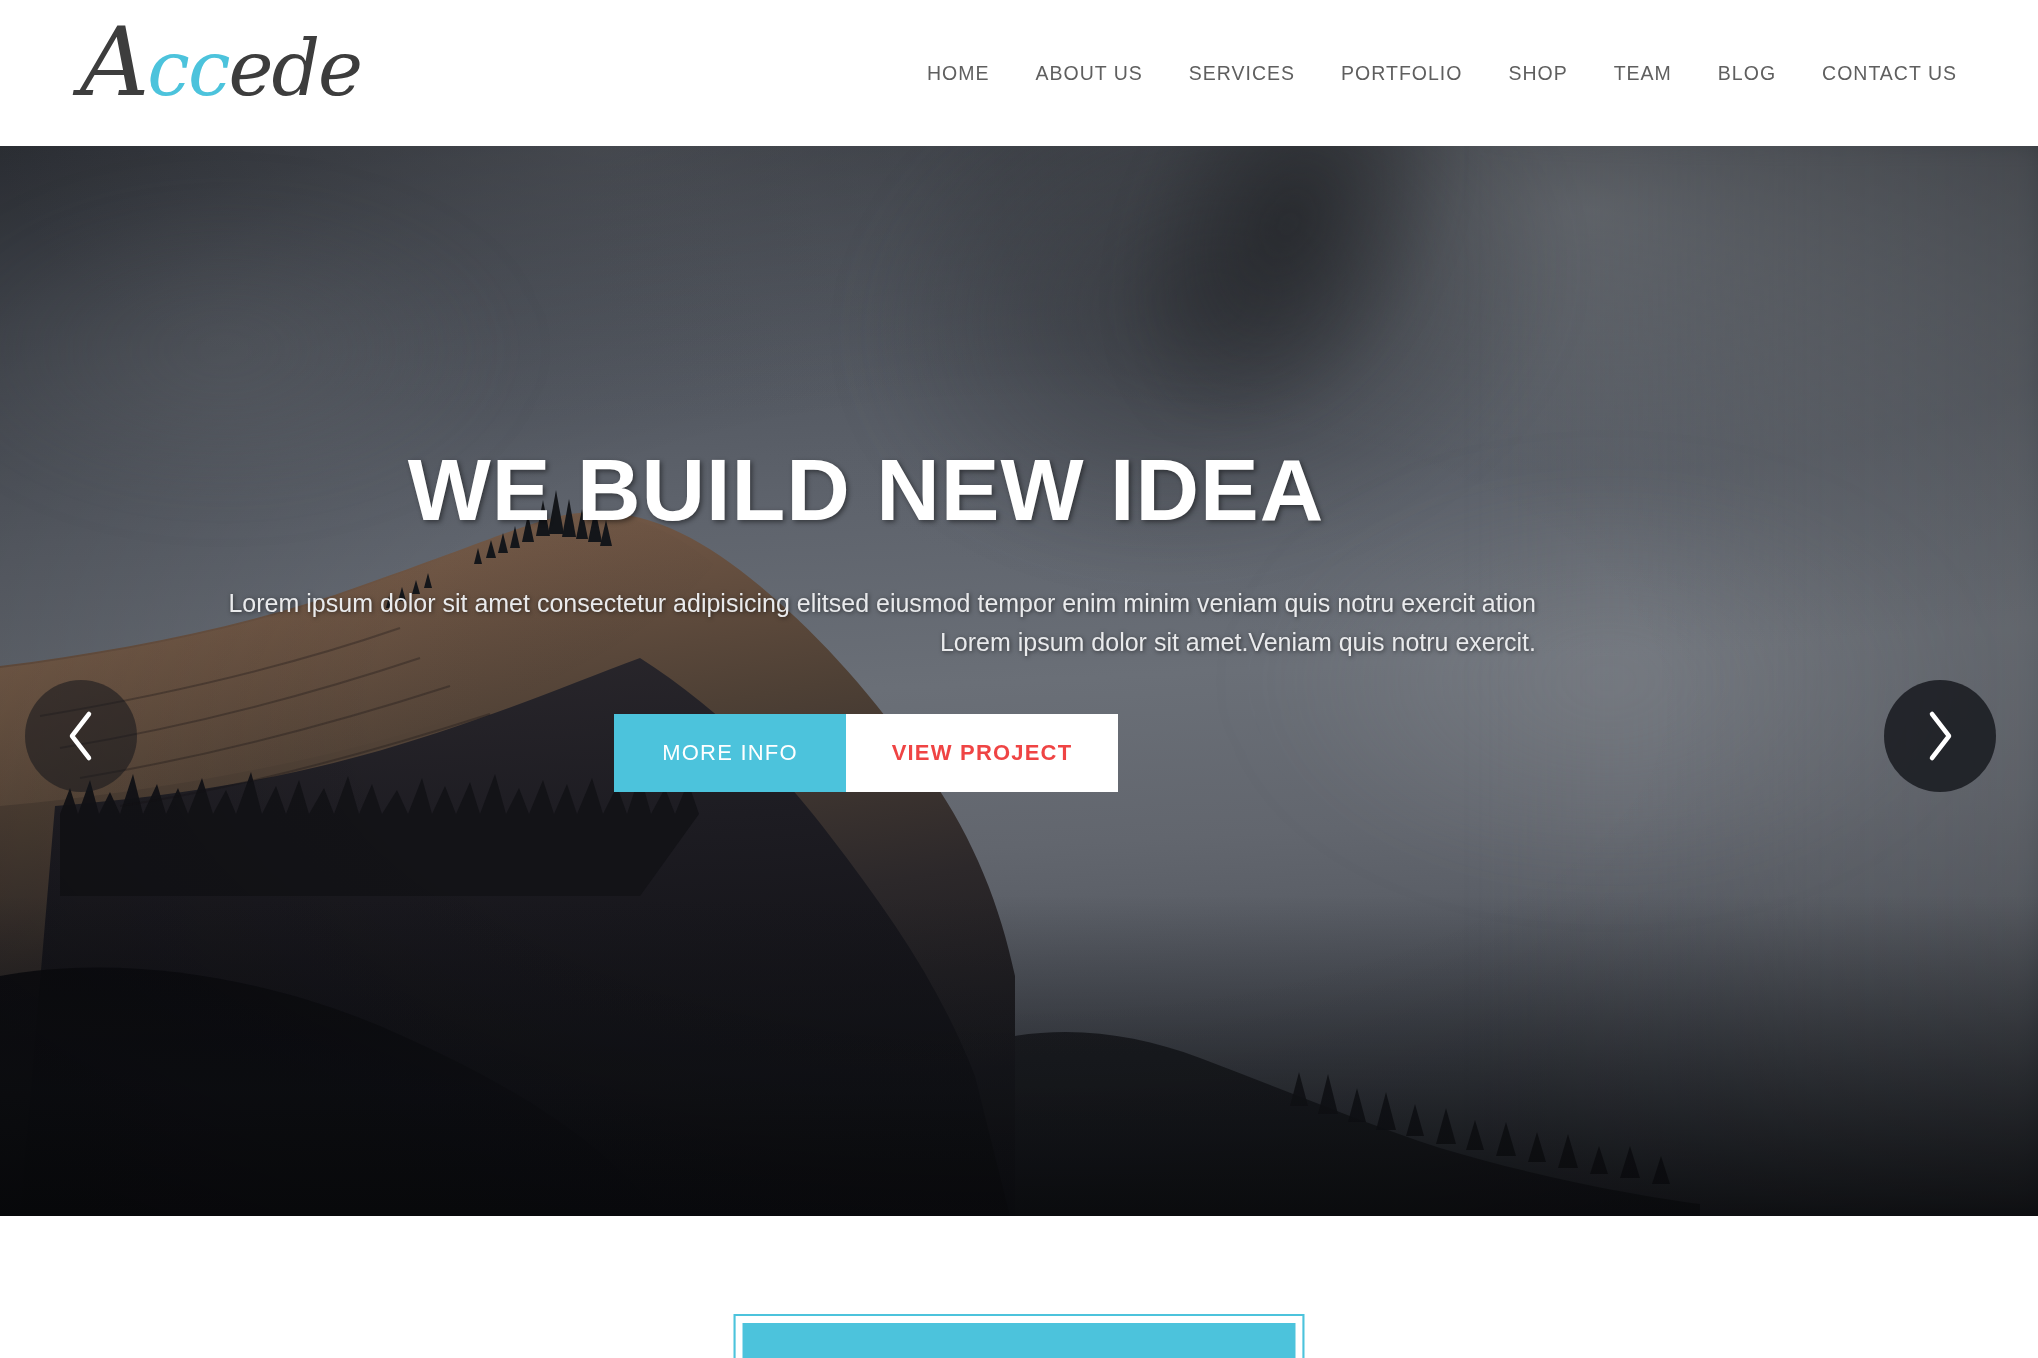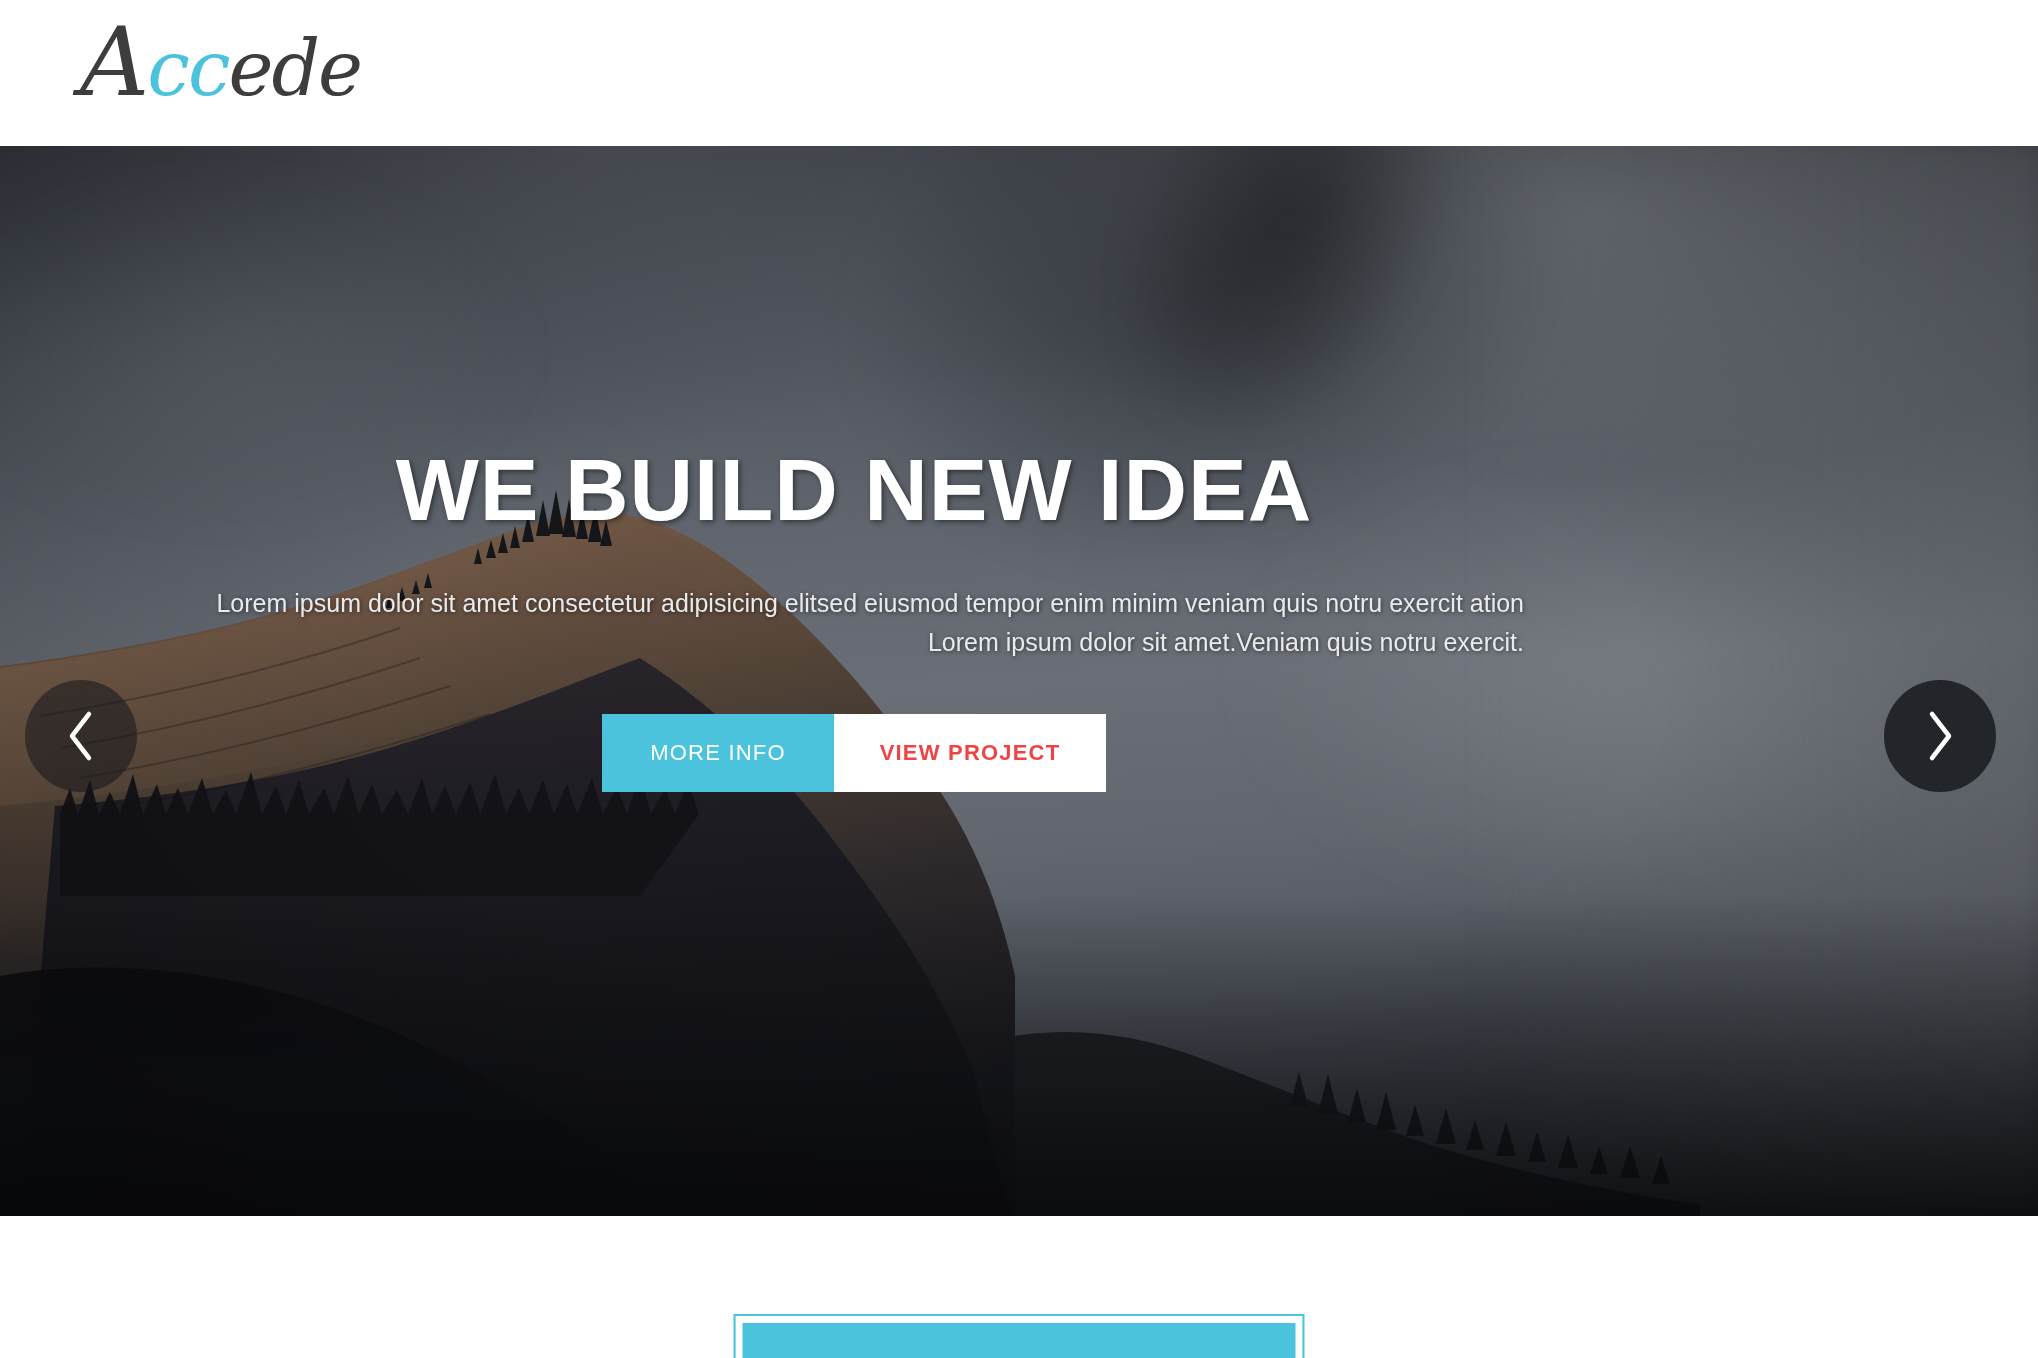--- a/index.html
+++ b/index.html
@@ -115,21 +115,21 @@
     pointer-events:none;
   }
   .hero-vignette{
     position:absolute; inset:0;
     background:radial-gradient(ellipse 78% 70% at 50% 52%, rgba(0,0,0,0) 40%, rgba(0,0,0,.32) 100%);
     pointer-events:none;
   }
 
   
   .hero-content{
-    position:absolute; left:0; top:0;
+    position:absolute; left:12px; top:0;
     width:1708px; height:1070px;
     display:flex; flex-direction:column;
     align-items:center;
     z-index:10;
     border-radius:23px;
   }
   .hero-title{
     margin-top:300px;
     font-size:88px;
     font-weight:700;
@@ -218,20 +218,30 @@
 </style>
 </head>
 <body>
 
 <header class="site-header">
 
   <div class="logo-wrap">
     <div class="logo-text"><span class="lg-cap">A</span><span class="lg-cyan">cc</span>e<span class="lg-cyan"></span>de</div>
   </div>
 
+  <nav class="main-nav">
+    <div class="nav-item">HOME</div>
+    <div class="nav-item">ABOUT US</div>
+    <div class="nav-item">SERVICES</div>
+    <div class="nav-item">PORTFOLIO</div>
+    <div class="nav-item">SHOP</div>
+    <div class="nav-item">TEAM</div>
+    <div class="nav-item">BLOG</div>
+    <div class="nav-item">CONTACT US</div>
+  </nav>
 
 </header>
 
 <section class="hero">
 
   <div class="sky"></div>
   <div class="cloud-a"></div>
   <div class="cloud-b"></div>
   <div class="cloud-c"></div>
   <div class="cloud-d"></div>

